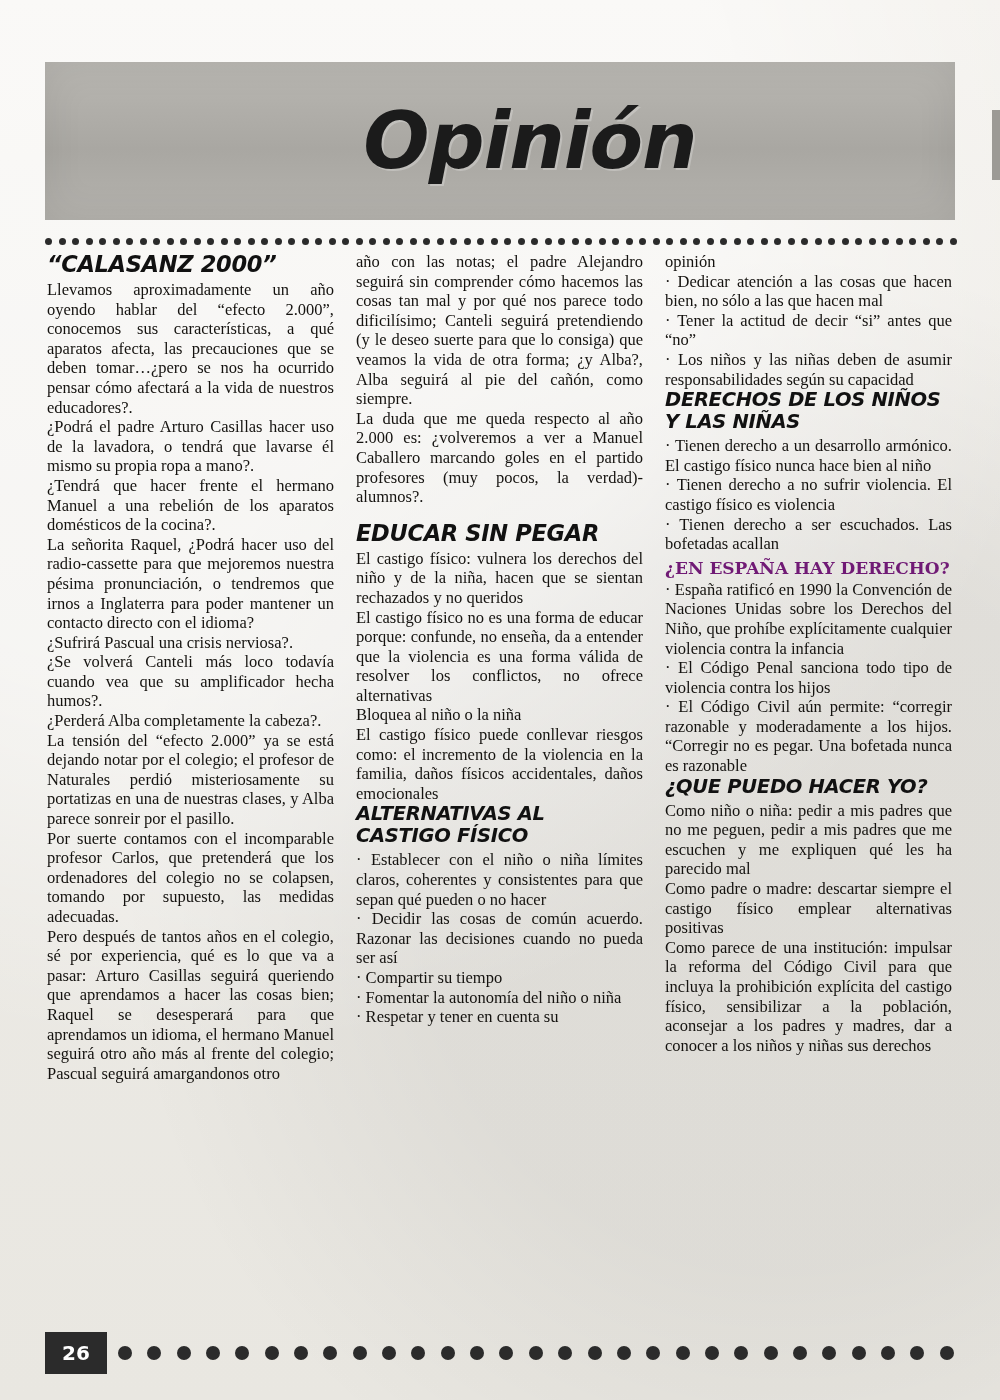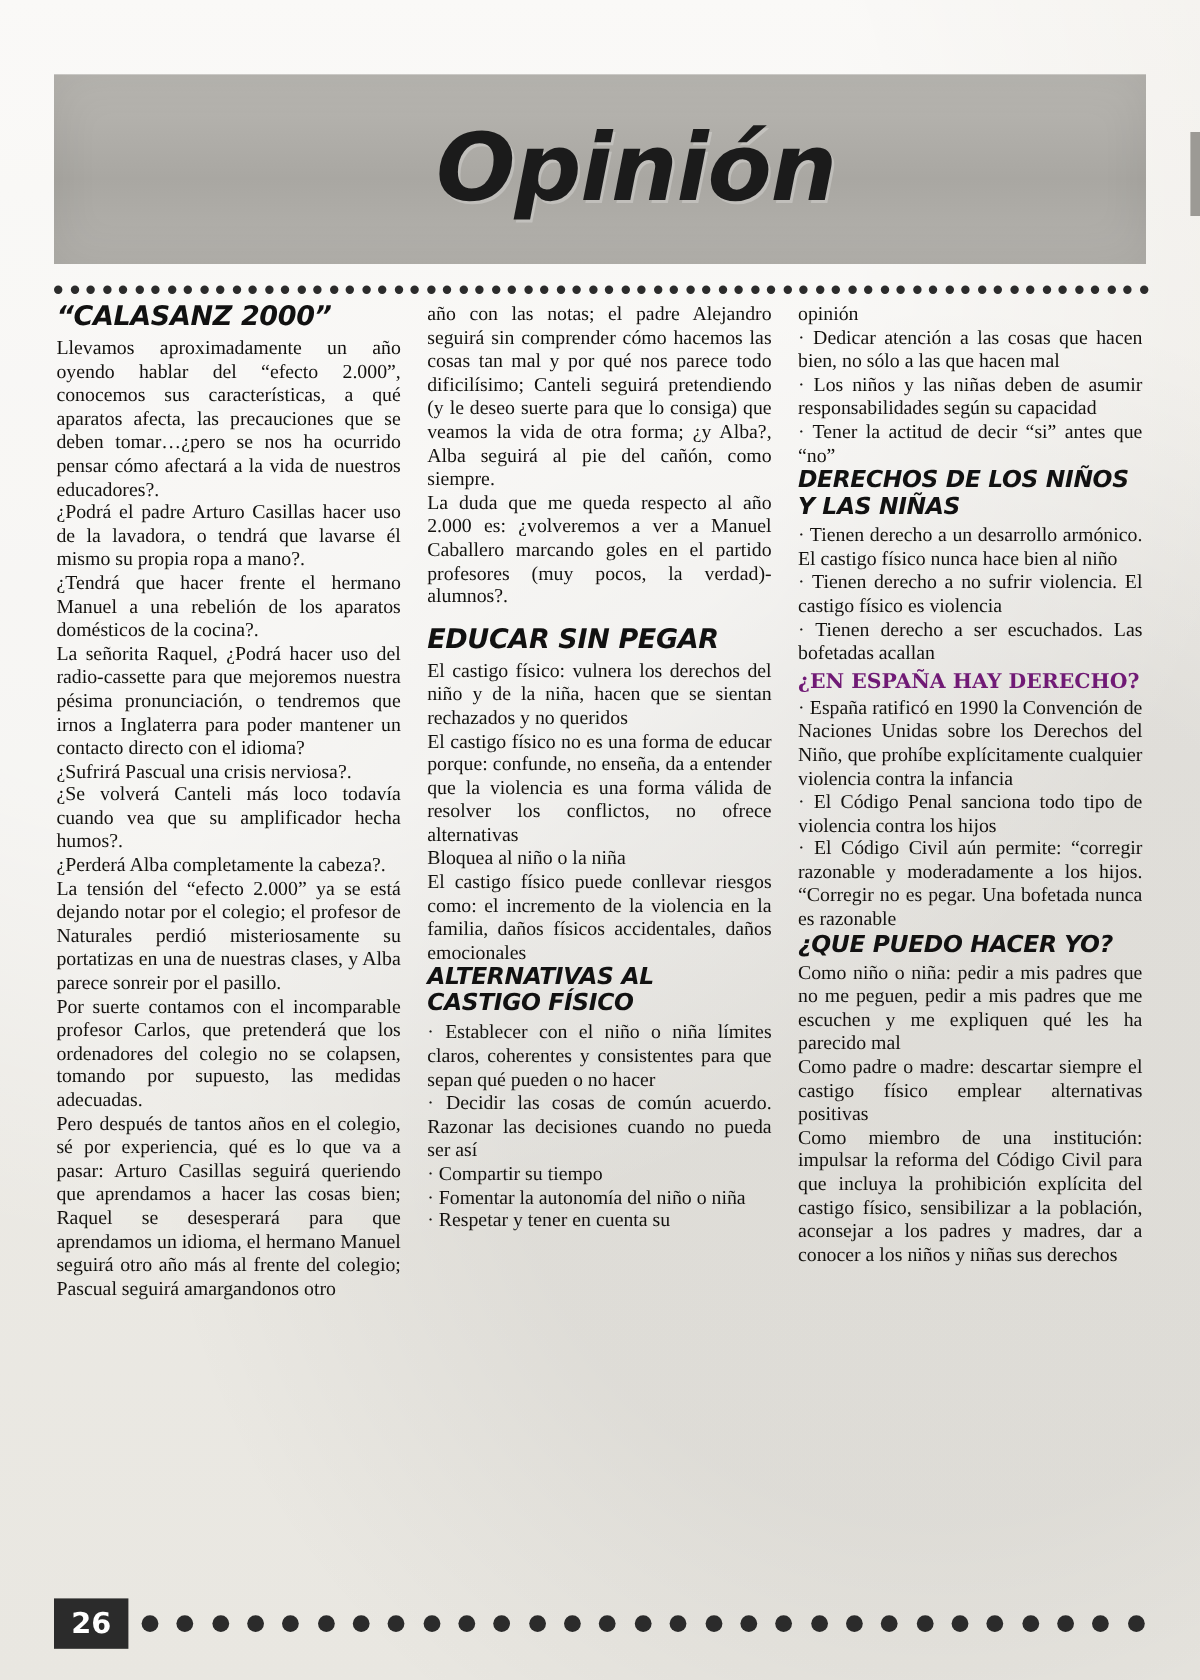--- a/index.html
+++ b/index.html
@@ -52,21 +52,21 @@
   .bottomrow{
     position:absolute;left:118px;top:1345px;width:836px;height:16px;
     display:flex;justify-content:space-between;align-items:center;
   }
   .bottomrow i{display:block;width:14px;height:14px;border-radius:50%;background:#2b2b2b;}
 
   .pagebox{
     position:absolute;left:45px;top:1332px;width:62px;height:42px;
     background:#2b2b2b;color:#fff;
     display:flex;align-items:center;justify-content:center;
-    font-family:"DejaVu Sans", sans-serif;font-weight:bold;font-size:24px;
+    font-family:"DejaVu Sans", sans-serif;font-weight:bold;font-size:20px;
   }
 
   
   .cols{
     position:absolute;left:47px;top:252px;width:906px;height:1060px;
     display:flex;gap:22px;
   }
   .col{width:287px;}
   .col p{
     margin:0 0 0 0;
@@ -207,34 +207,34 @@
       <p>· Establecer con el niño o niña límites claros, coherentes y consistentes para que sepan qué pueden o no hacer</p>
       <p>· Decidir las cosas de común acuerdo. Razonar las decisiones cuando no pueda ser así</p>
       <p>· Compartir su tiempo</p>
       <p>· Fomentar la autonomía del niño o niña</p>
       <p>· Respetar y tener en cuenta su</p>
     </div>
 
     <div class="col">
       <p>opinión</p>
       <p>· Dedicar atención a las cosas que hacen bien, no sólo a las que hacen mal</p>
+      <p>· Tener la actitud de decir “si” antes que “no”</p>
       <p>· Los niños y las niñas deben de asumir responsabilidades según su capacidad</p>
-      <p>· Tener la actitud de decir “si” antes que “no”</p>
       <h2 class="sec small">DERECHOS DE LOS NIÑOS Y LAS NIÑAS</h2>
       <p>· Tienen derecho a un desarrollo armónico. El castigo físico nunca hace bien al niño</p>
       <p>· Tienen derecho a no sufrir violencia. El castigo físico es violencia</p>
       <p>· Tienen derecho a ser escuchados. Las bofetadas acallan</p>
       <h3 class="sub">¿EN ESPAÑA HAY DERECHO?</h3>
       <p>· España ratificó en 1990 la Convención de Naciones Unidas sobre los Derechos del Niño, que prohíbe explícitamente cualquier violencia contra la infancia</p>
       <p>· El Código Penal sanciona todo tipo de violencia contra los hijos</p>
       <p>· El Código Civil aún permite: “corregir razonable y moderadamente a los hijos. “Corregir no es pegar. Una bofetada nunca es razonable</p>
       <h2 class="sec small">¿QUE PUEDO HACER YO?</h2>
       <p>Como niño o niña: pedir a mis padres que no me peguen, pedir a mis padres que me escuchen y me expliquen qué les ha parecido mal</p>
       <p>Como padre o madre: descartar siempre el castigo físico emplear alternativas positivas</p>
-      <p>Como miembro de una institución: impulsar la reforma del Código Civil para que incluya la prohibición explícita del castigo físico, sensibilizar a la población, aconsejar a los padres y madres, dar a conocer a los niños y niñas sus derechos</p>
+      <p>Como parece de una institución: impulsar la reforma del Código Civil para que incluya la prohibición explícita del castigo físico, sensibilizar a la población, aconsejar a los padres y madres, dar a conocer a los niños y niñas sus derechos</p>
     </div>
 
   </div>
 
   <div class="pagebox">
     <span>26</span>
   </div>
   <div class="bottomrow" id="dotrow-bottom">
       <i></i>
       <i></i>

